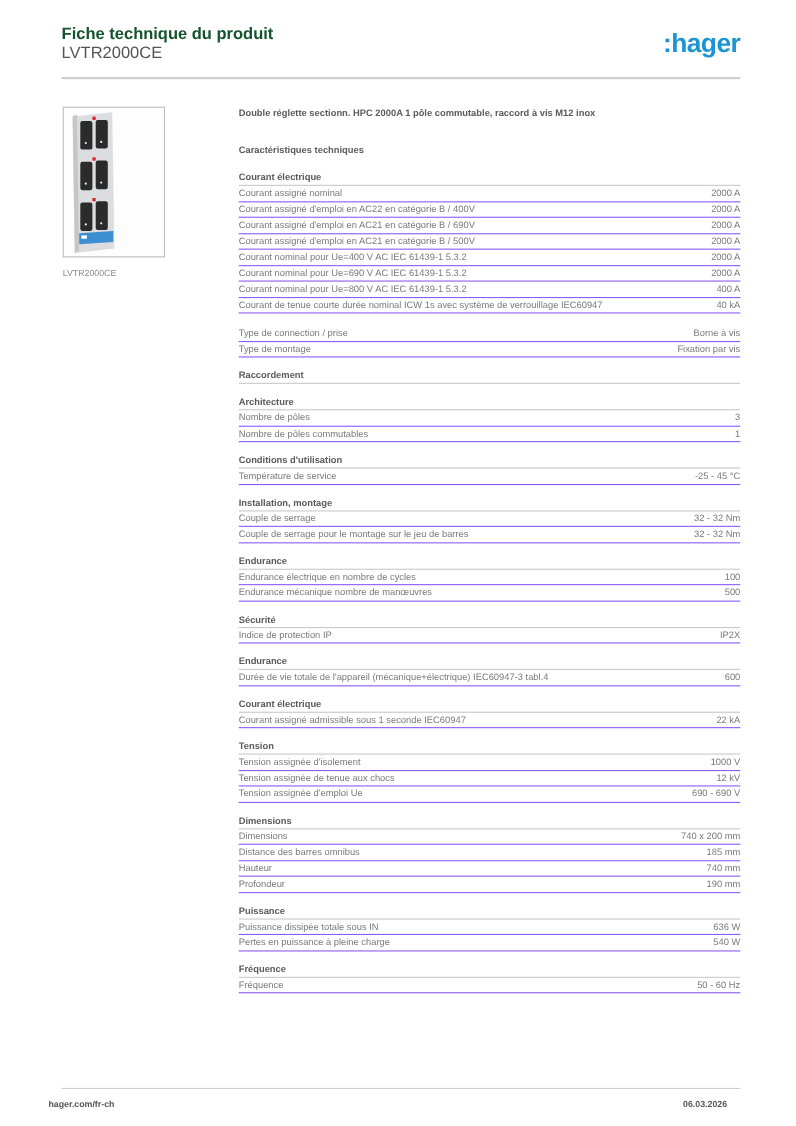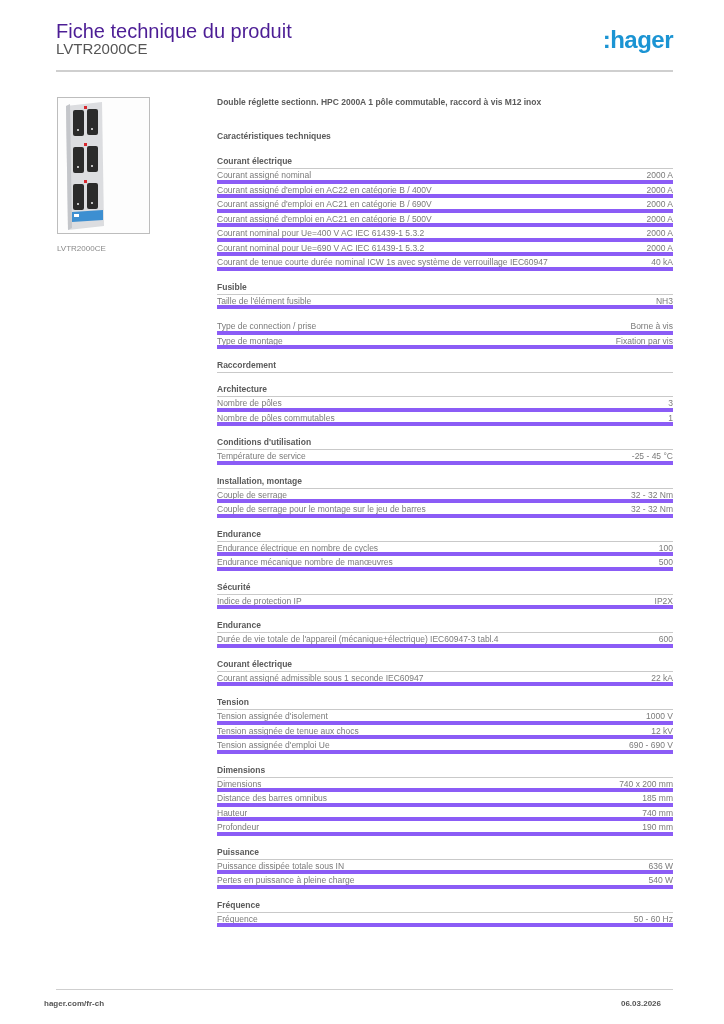--- a/index.html
+++ b/index.html
@@ -1,35 +1,35 @@
 <!DOCTYPE html>
 <html><head>
   <meta charset="utf-8">
   <style>
     * { margin: 0; padding: 0; box-sizing: border-box; }
     html, body { width: 724px; height: 1024px; background: #ffffff; overflow: hidden; }
     body { font-family: "Liberation Sans", sans-serif; color: #6b6b6b; position: relative; }
 
     .header { position: absolute; left: 56px; top: 22px; width: 617px; height: 44px; }
-    .header-title { font-size: 20px; font-weight: normal; color: #4c1d95; line-height: 18px; }
+    .header-title { font-size: 15px; font-weight: bold; color: #14532d; line-height: 18px; }
     .header-sub { font-size: 15px; color: #555555; line-height: 18px; }
     .logo { position: absolute; right: 0; top: 4px; font-size: 24px; font-weight: bold; color: #1b94d3; letter-spacing: -0.5px; }
     .header-line { position: absolute; left: 56px; top: 70px; width: 617px; height: 2px; background: #cfcfcf; }
 
     .product-img { position: absolute; left: 57px; top: 97px; width: 93px; height: 137px; border: 1px solid #bdbdbd; background: #fdfdfd; overflow: hidden; }
     .product-ref { position: absolute; left: 57px; top: 244px; font-size: 8px; color: #8a8a8a; }
 
     .content { position: absolute; left: 217px; top: 96px; width: 456px; }
     .description { font-size: 8.5px; font-weight: bold; color: #5a5a5a; height: 14px; line-height: 12px; }
     .tech-title { font-size: 8.5px; font-weight: bold; color: #5a5a5a; margin-top: 20px; height: 14px; line-height: 12px; }
 
     .section { margin-top: 11px; }
     .section.first { margin-top: 12px; }
     .section-title { font-size: 8.5px; font-weight: bold; color: #5a5a5a; line-height: 11px; padding-bottom: 1px; border-bottom: 1px solid #c9c9c9; }
-    .row { display: flex; justify-content: space-between; font-size: 8.5px; color: #7a7a7a; height: 14.5px; line-height: 13px; border-bottom: 4px solid #8b5cf6; }
+    .row { display: flex; justify-content: space-between; font-size: 8.5px; color: #7a7a7a; height: 14.5px; line-height: 13px; border-bottom: 1px solid #8b5cf6; }
     .row .label { white-space: nowrap; overflow: hidden; }
     .row .value { white-space: nowrap; text-align: left; }
 
     .footer-line { position: absolute; left: 56px; top: 989px; width: 617px; height: 1px; background: #cfcfcf; }
     .footer { position: absolute; left: 44px; top: 999px; width: 617px; font-size: 8px; height: 12px; }
     .footer-left { position: absolute; left: 0; font-weight: bold; color: #555555; }
     .footer-center { position: absolute; left: 0; right: 0; text-align: center; color: #8a8a8a; }
     .footer-right { position: absolute; right: 0; font-weight: bold; color: #555555; }
   </style>
 </head>
@@ -97,29 +97,26 @@
         </div>
         <div class="row">
           <span class="label">Courant nominal pour Ue=400 V AC IEC 61439-1 5.3.2</span>
           <span class="value">2000 A</span>
         </div>
         <div class="row">
           <span class="label">Courant nominal pour Ue=690 V AC IEC 61439-1 5.3.2</span>
           <span class="value">2000 A</span>
         </div>
         <div class="row">
+          <span class="label">Courant nominal pour Ue=800 V AC IEC 61439-1 5.3.2</span>
+          <span class="value">400 A</span>
+        </div>
+        <div class="row">
           <span class="label">Courant de tenue courte durée nominal ICW 1s avec système de verrouillage IEC60947</span>
           <span class="value">40 kA</span>
-        </div>
-      </div>
-      <div class="section">
-        <div class="section-title">Fusible</div>
-        <div class="row">
-          <span class="label">Taille de l'élément fusible</span>
-          <span class="value">NH3</span>
         </div>
       </div>
       <div class="section">
         <div class="row">
           <span class="label">Type de connection / prise</span>
           <span class="value">Borne à vis</span>
         </div>
         <div class="row">
           <span class="label">Type de montage</span>
           <span class="value">Fixation par vis</span>

